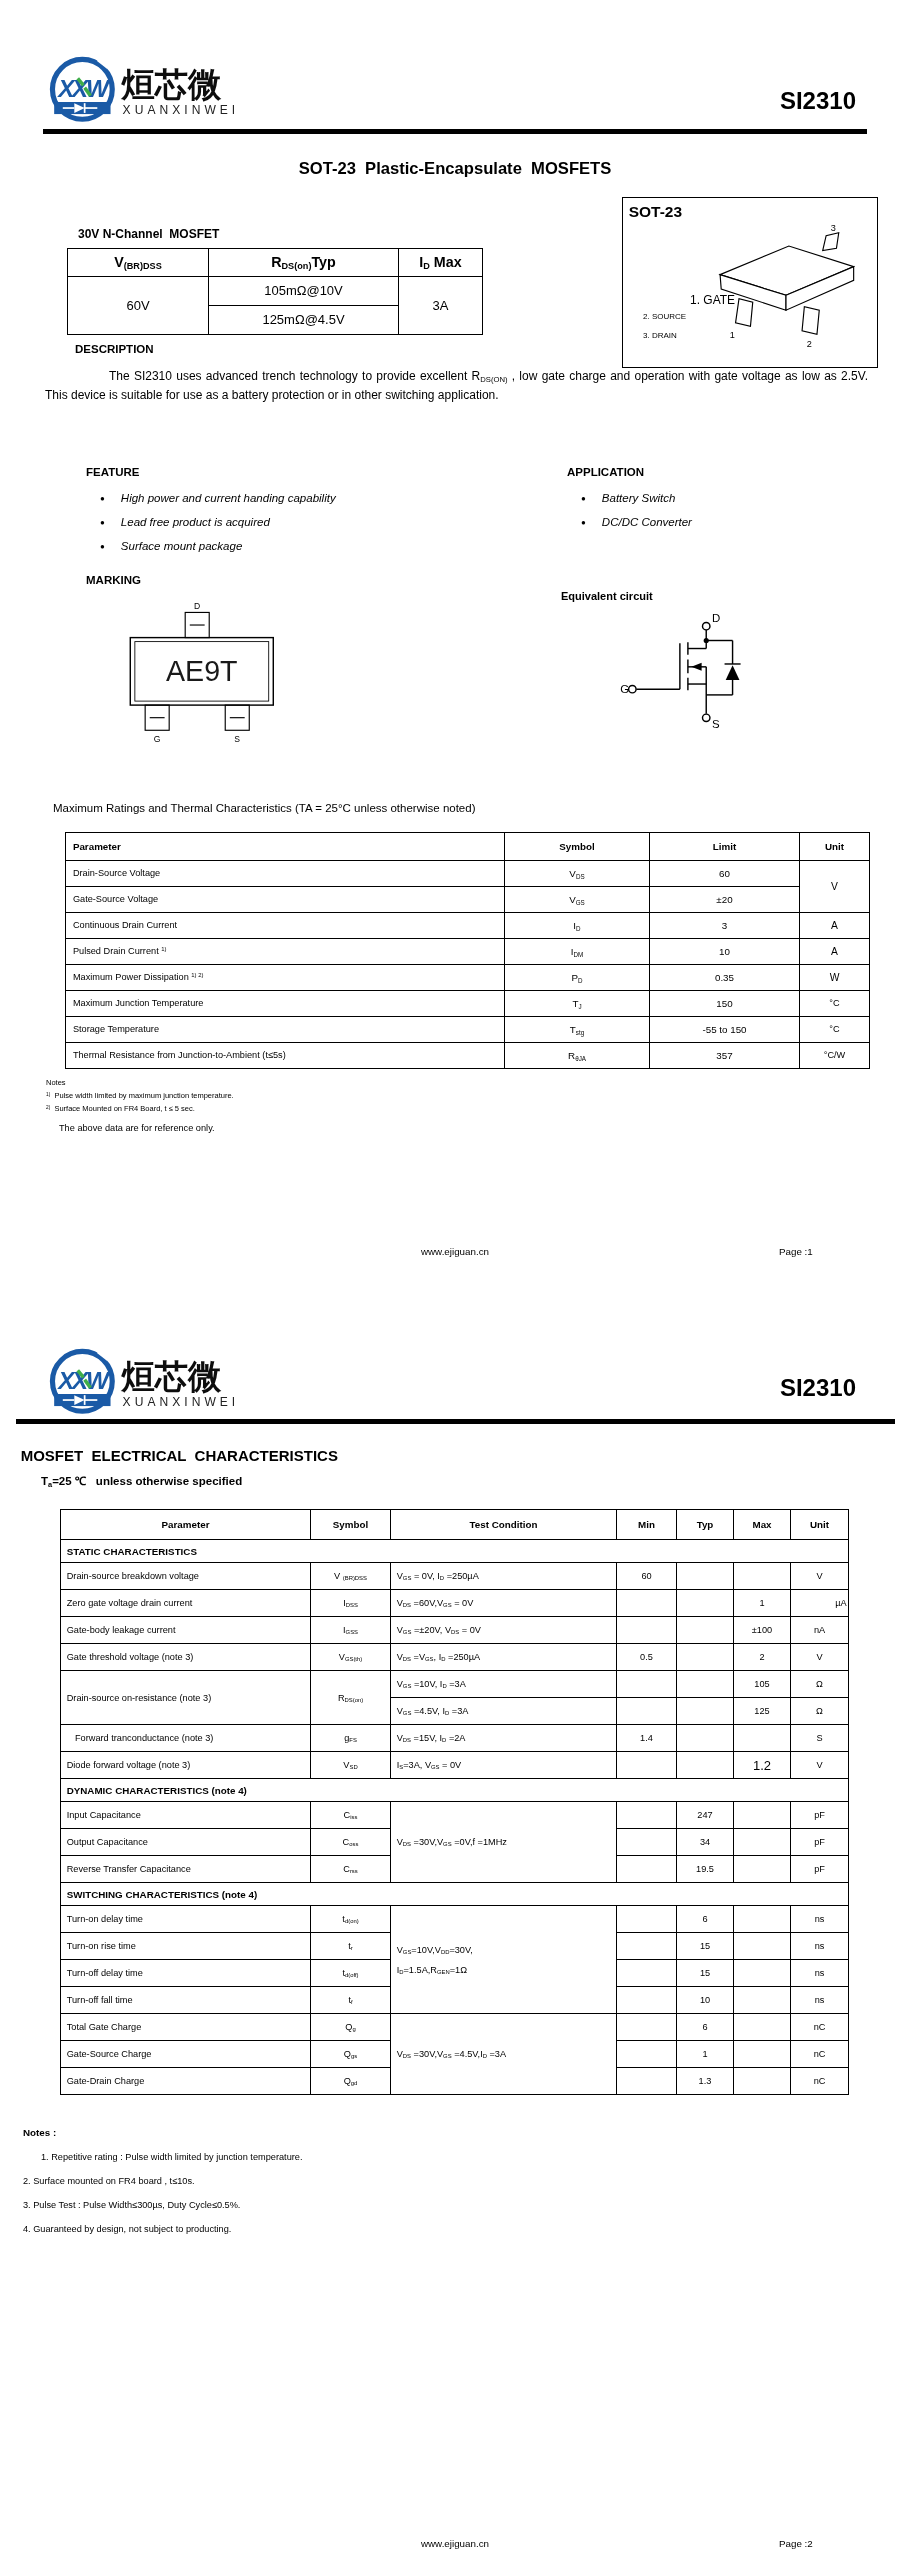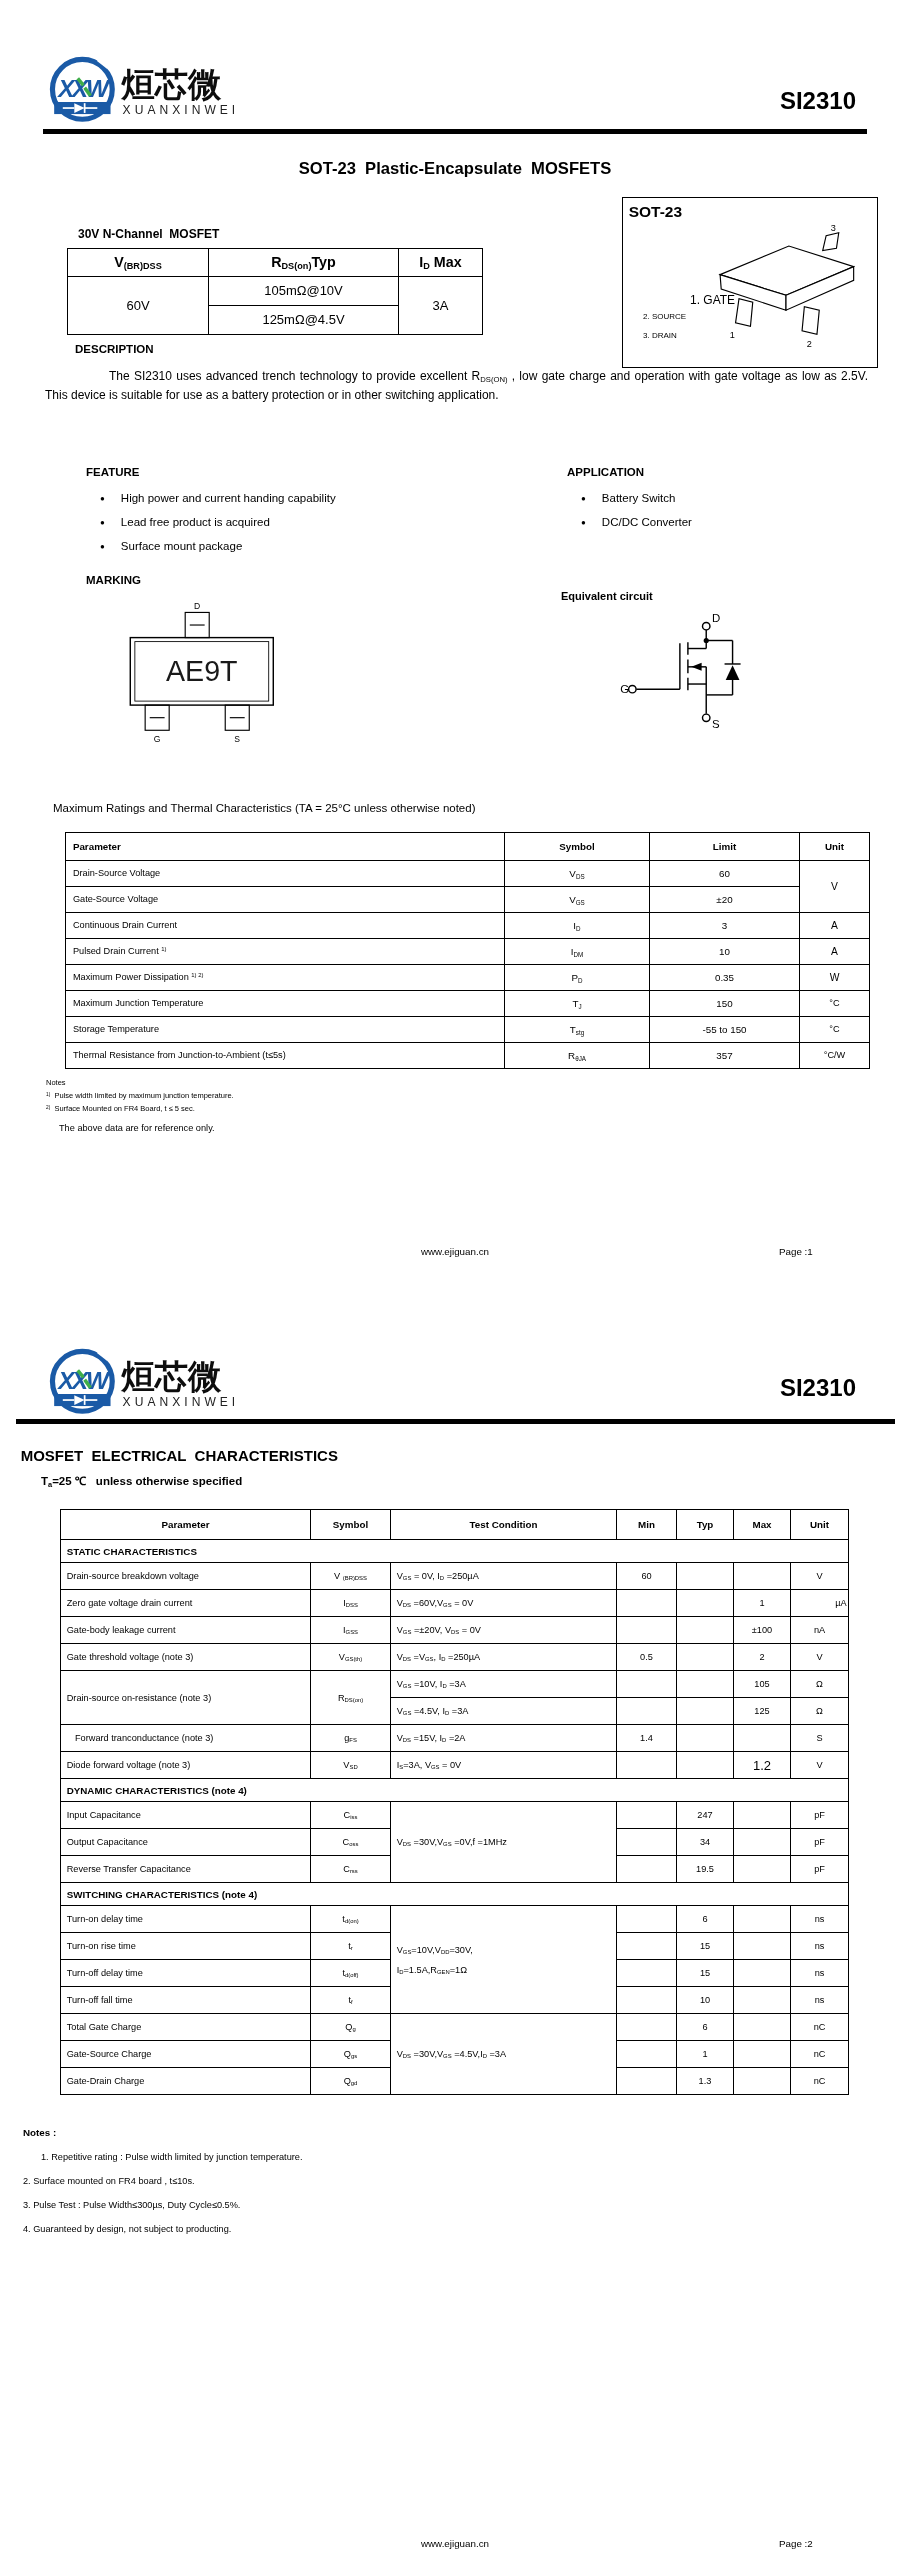--- a/index.html
+++ b/index.html
@@ -20,21 +20,21 @@
   .rule{background:#000;height:5.2px;}
   
   table.ds{border-collapse:collapse;table-layout:fixed;}
   table.ds td{border:1.1px solid #000;overflow:hidden;}
   table.ds{border:1.7px solid #000;}
   .cell-c{text-align:center;vertical-align:middle;}
   .cell-l{text-align:left;vertical-align:middle;padding-left:6.9px;}
   .sec-row td{font-weight:bold;padding-left:5.7px;}
   .bullet-row{display:flex;align-items:flex-start;}
   .bullet-dot{font-size:8px;line-height:15px;margin-right:16px;}
-  .bullet-txt{font-size:11.5px;line-height:15px;}
+  .bullet-txt{font-size:11.5px;line-height:15px;font-style:italic;}
   .hdg{font-size:11.5px;font-weight:bold;}
   .footer-site{font-size:9.8px;}
   .small-notes{font-size:7.5px;line-height:12.6px;}
 </style>
 </head>
 <body>
 
 <div class="abs" style="left:0;top:0;width:910px;height:1288px;">
 
   <div class="abs" style="left:49px;top:53px;">

